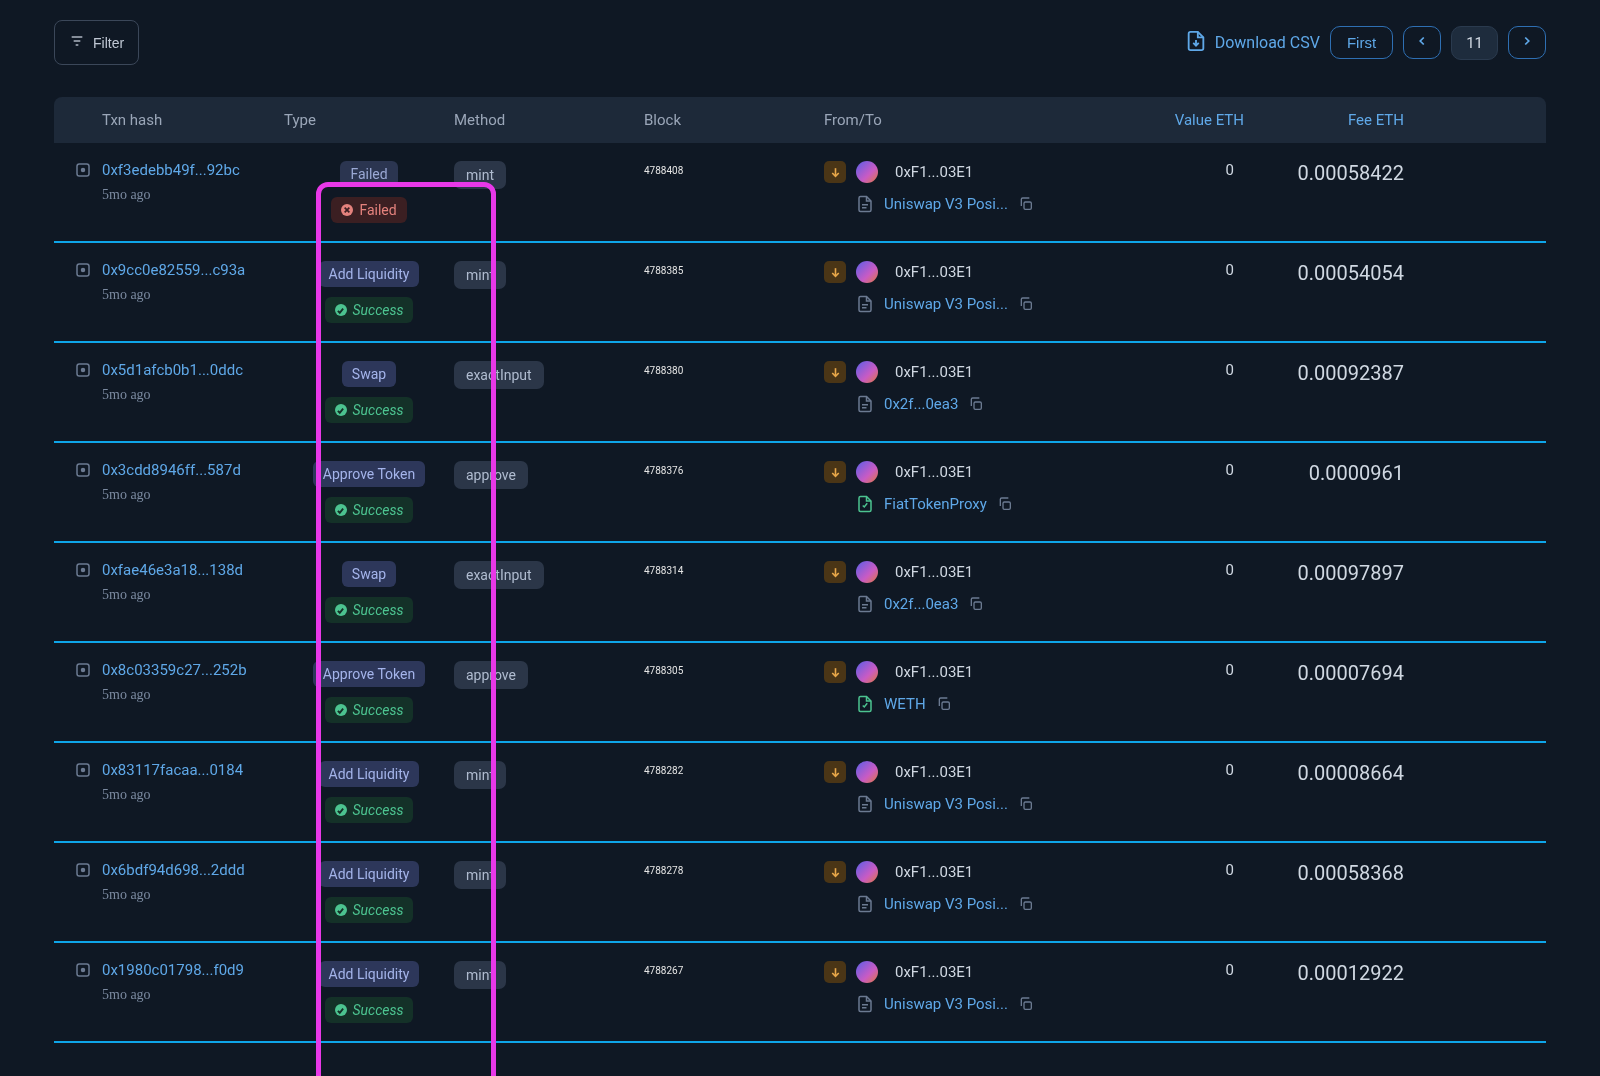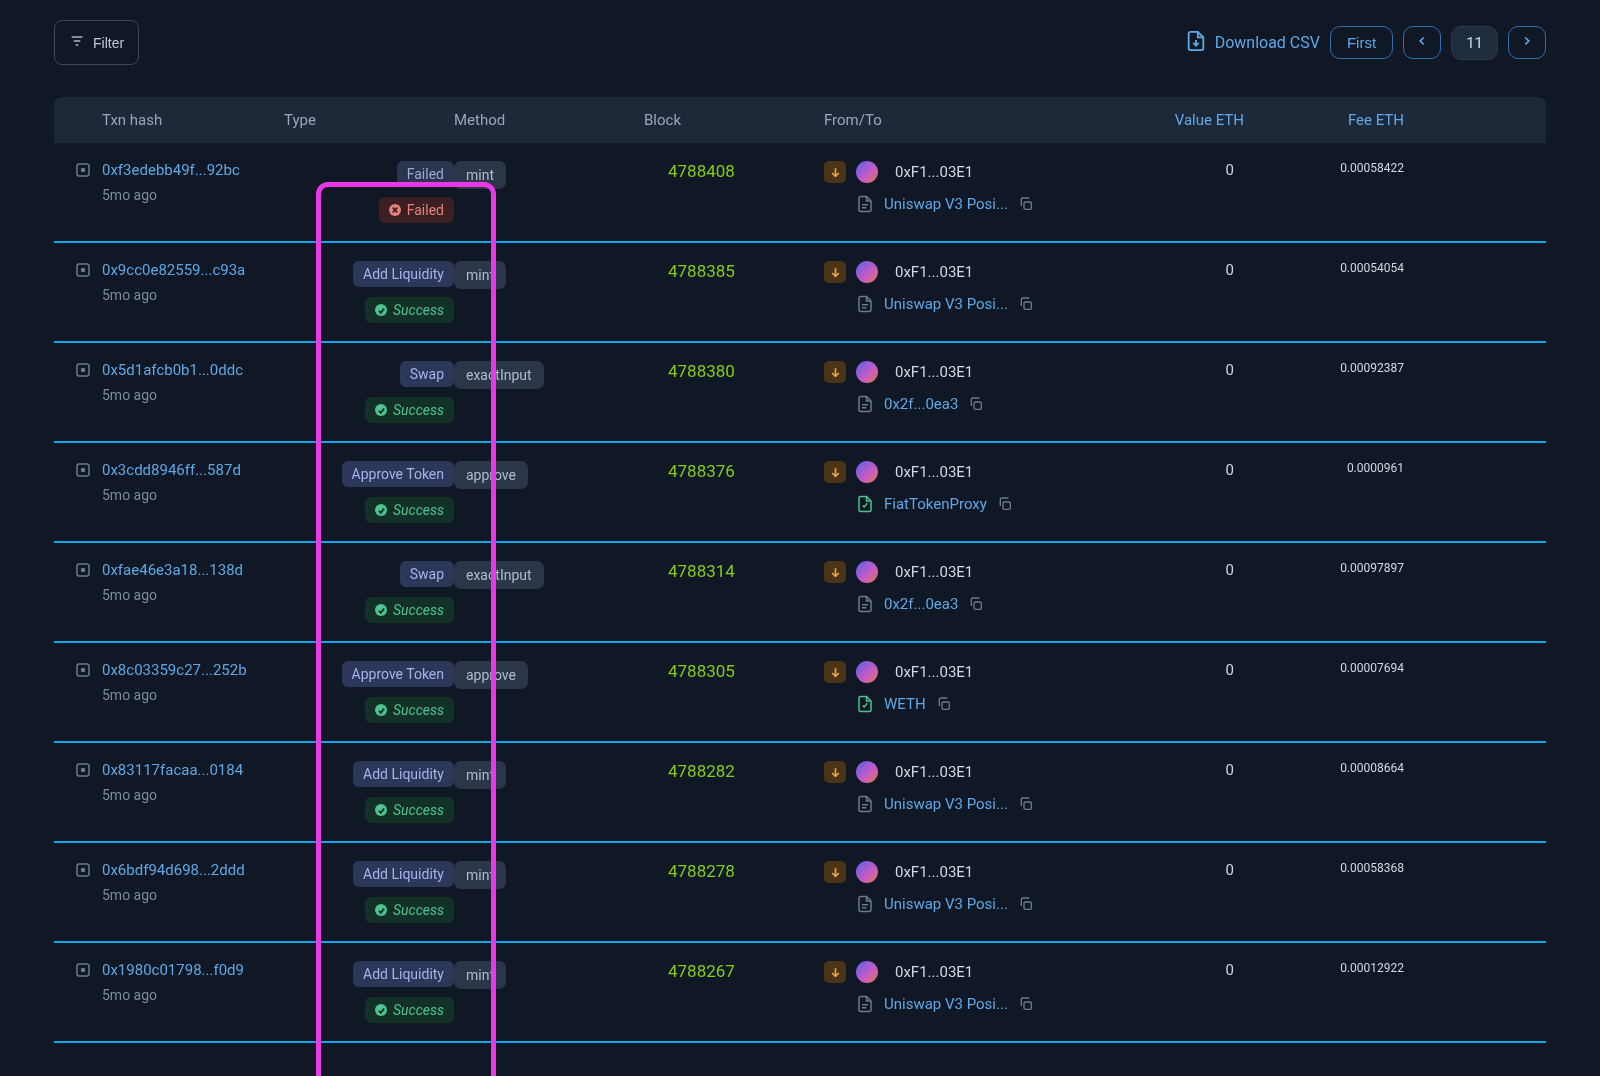--- a/index.html
+++ b/index.html
@@ -99,22 +99,22 @@
       flex-direction:column;
       gap: 8px;
     }
     .hash-top {
       display:flex;
       gap: 10px;
       align-items:center;
     }
     .eye-icon { color: #6b7a91; display:inline-flex; }
     .hash-link { color: #5fa8e8; font-size: 15px; }
-    .time-ago { color: #7b8aa0; font-size: 14px; padding-left: 28px;}
-    .cell-type { display:flex; flex-direction:column; gap: 10px; align-items:flex-end;}
+    .time-ago { color: #7b8aa0; font-size: 14px; padding-left: 28px; font-family: Liberation Serif, serif;}
+    .cell-type { display:flex; flex-direction:column; gap: 10px; align-items:center;}
     .tag {
       border-radius: 6px;
       padding: 5px 10px;
       font-size: 14px;
       display:inline-flex;
       align-items:center;
       gap: 6px;
     }
     .tag-failed { background: #2b3550; color: #9aa8d4; }
     .tag-addliq { background: #2d375a; color: #a4b4ea; }
@@ -136,42 +136,42 @@
     .dot-ok { background: #4cc390; display:inline-flex; align-items:center; justify-content:center;}
     .dot-fail { background: #e4827d; display:inline-flex; align-items:center; justify-content:center;}
     .method-pill {
       background: #2b3648;
       color: #b0bcd0;
       border-radius: 7px;
       padding: 6px 12px;
       font-size: 14px;
       display:inline-block;
     }
-    .block-link { color: #84cc16; font-size: 17px; margin-left: 24px; }
+    .block-link { color: #e5e5e5; font-size: 10px; }
     .cell-fromto { display:flex; flex-direction:column; gap: 12px;}
     .from-line { display:flex; align-items:center; gap: 10px;}
     .dir-badge {
       width: 22px; height: 22px; border-radius: 5px;
       background: #4a3516;
       display:inline-flex; align-items:center; justify-content:center;
       color: #e9a84a;
     }
     .avatar {
       width: 22px; height:22px; border-radius:50%;
       background: linear-gradient(135deg, #5a5ee8 0%, #c95bc4 60%, #e07a3a 100%);
       flex-shrink:0;
     }
     .addr-text { color: #d0d8e2; font-size: 15px; margin-left: 7px;}
     .to-line { display:flex; align-items:center; gap: 10px; padding-left: 32px;}
     .doc-icon { color: #6b7a91; display:inline-flex;}
     .doc-icon-green { color: #4cc390; display:inline-flex;}
     .to-link { color: #5fa8e8; font-size: 15px; max-width: 140px; overflow:hidden; text-overflow: ellipsis; white-space:nowrap;}
     .copy-icon { color: #6b7a91; display:inline-flex; cursor:pointer;}
     .cell-value { text-align: right; color: #d0d8e2; font-size:15px; padding-right: 10px;}
-    .cell-fee { text-align: right; color: #d0d8e2; font-size:12px;}
+    .cell-fee { text-align: right; color: #d0d8e2; font-size:20px;}
     .type-highlight-box {
       position: absolute;
       left: 296px;
       top: 85px;
       width: 180px;
       height: 975px;
       border: 5px solid #e838e8;
       border-radius: 12px;
       pointer-events: none;
       z-index: 50;

